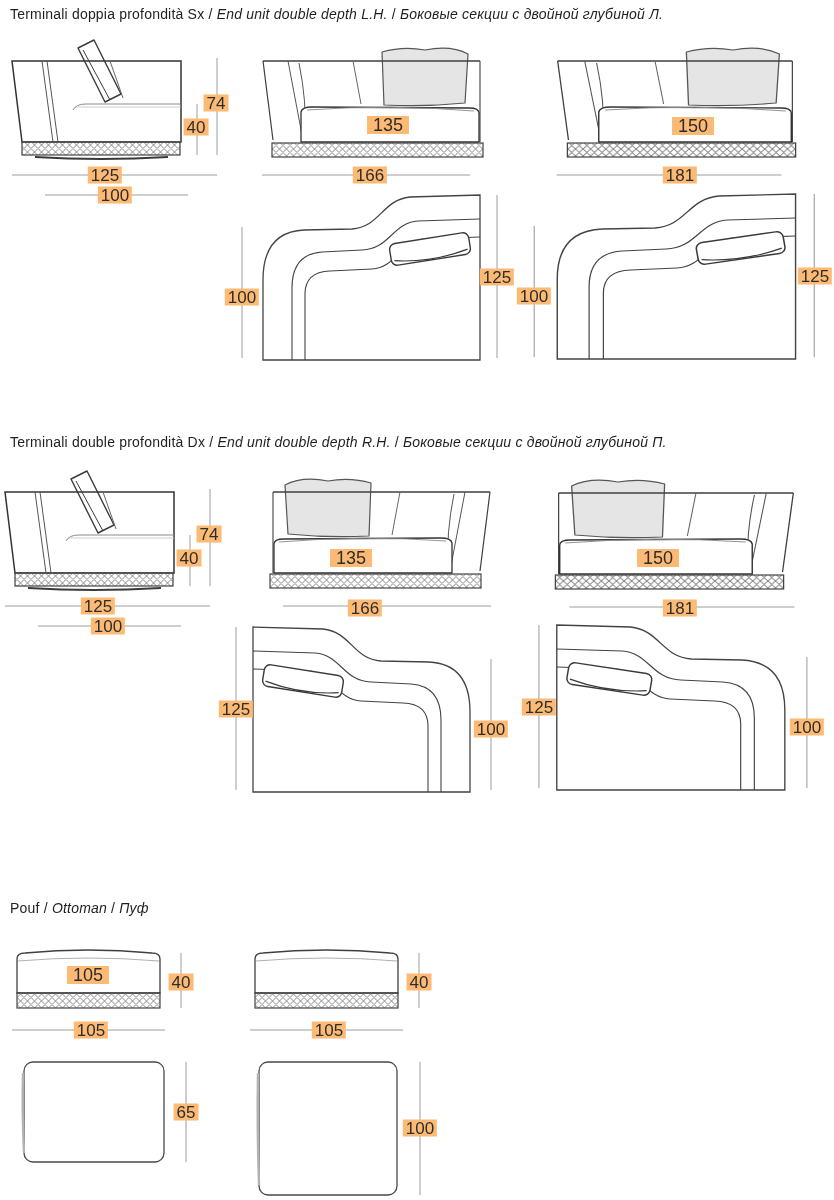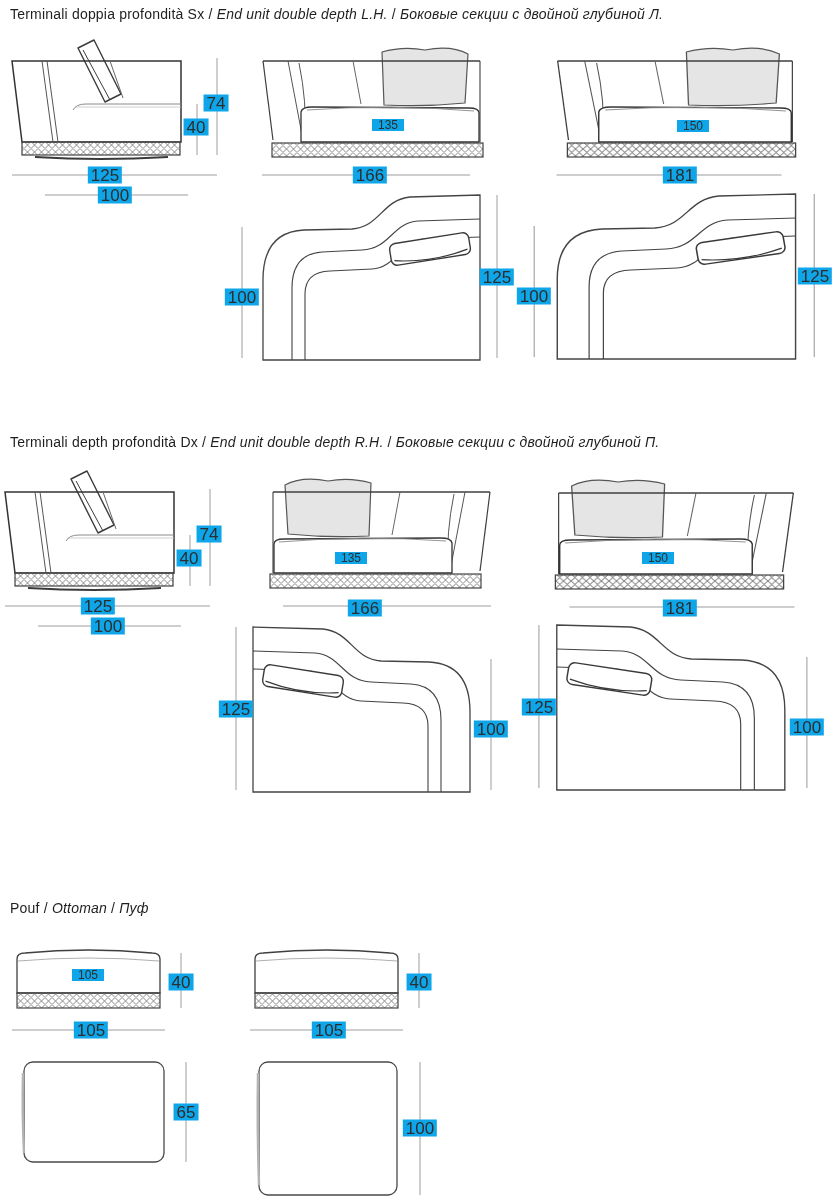--- a/index.html
+++ b/index.html
@@ -5,22 +5,22 @@
   html,body{margin:0;padding:0;background:#fff;}
   .page{position:relative;width:834px;height:1200px;background:#fff;overflow:hidden;
         font-family:"Liberation Sans", sans-serif;color:#222;text-align:center;}
   .sec-title{position:absolute;left:10px;margin:0;font-size:14px;font-weight:400;
              color:#1f1f1f;white-space:nowrap;letter-spacing:.2px;}
   .sec-title em{font-style:italic;}
   .sep{white-space:pre;}
   .diagram{position:absolute;}
   .diagram svg{display:block;overflow:visible;}
   .dim{position:absolute;transform:translate(-50%,-50%);font-size:17px;color:#2d2d2d;
-       background:#0ea5e9;padding:0 3px;line-height:1;white-space:nowrap;}
-  .dim.seat{font-size:12px;padding:0 6px;}
+       background:#fdba74;padding:0 3px;line-height:1;white-space:nowrap;}
+  .dim.seat{font-size:18px;padding:0 6px;}
 </style>
 </head>
 <body>
 
 <svg width="0" height="0" style="position:absolute" aria-hidden="true">
   <defs>
     <pattern id="hatch" width="7" height="7" patternUnits="userSpaceOnUse">
       <path d="M0,3.5 L3.5,0 L7,3.5 L3.5,7 Z" fill="none" stroke="#8a8a8a" stroke-width="1"></path>
     </pattern>
 
@@ -130,21 +130,21 @@
 
   <div class="diagram" style="left:532px;top:191px">
     <svg viewBox="0 0 275 175" width="302" height="175" preserveAspectRatio="none">
         <use href="#sym-top"></use>
       </svg>
     <span class="dim" style="left:2px;top:105px">100</span>
     <span class="dim" style="left:283px;top:85px">125</span>
   </div>
 
   <h2 class="sec-title" style="top:434px">
-    <span>Terminali depth profondità Dx</span><span class="sep"> / </span><em>End unit double depth R.H.</em><span class="sep"> / </span><em>Боковые секции с двойной глубиной П.</em>
+    <span>Terminali double profondità Dx</span><span class="sep"> / </span><em>End unit double depth R.H.</em><span class="sep"> / </span><em>Боковые секции с двойной глубиной П.</em>
   </h2>
 
   <div class="diagram" style="left:3px;top:471px">
     <svg viewBox="0 0 230 162" width="230" height="162">
         <use href="#sym-side"></use>
       </svg>
     <span class="dim" style="left:206px;top:63px">74</span>
     <span class="dim" style="left:186px;top:87px">40</span>
     <span class="dim" style="left:95px;top:135px">125</span>
     <span class="dim" style="left:105px;top:155px">100</span>

